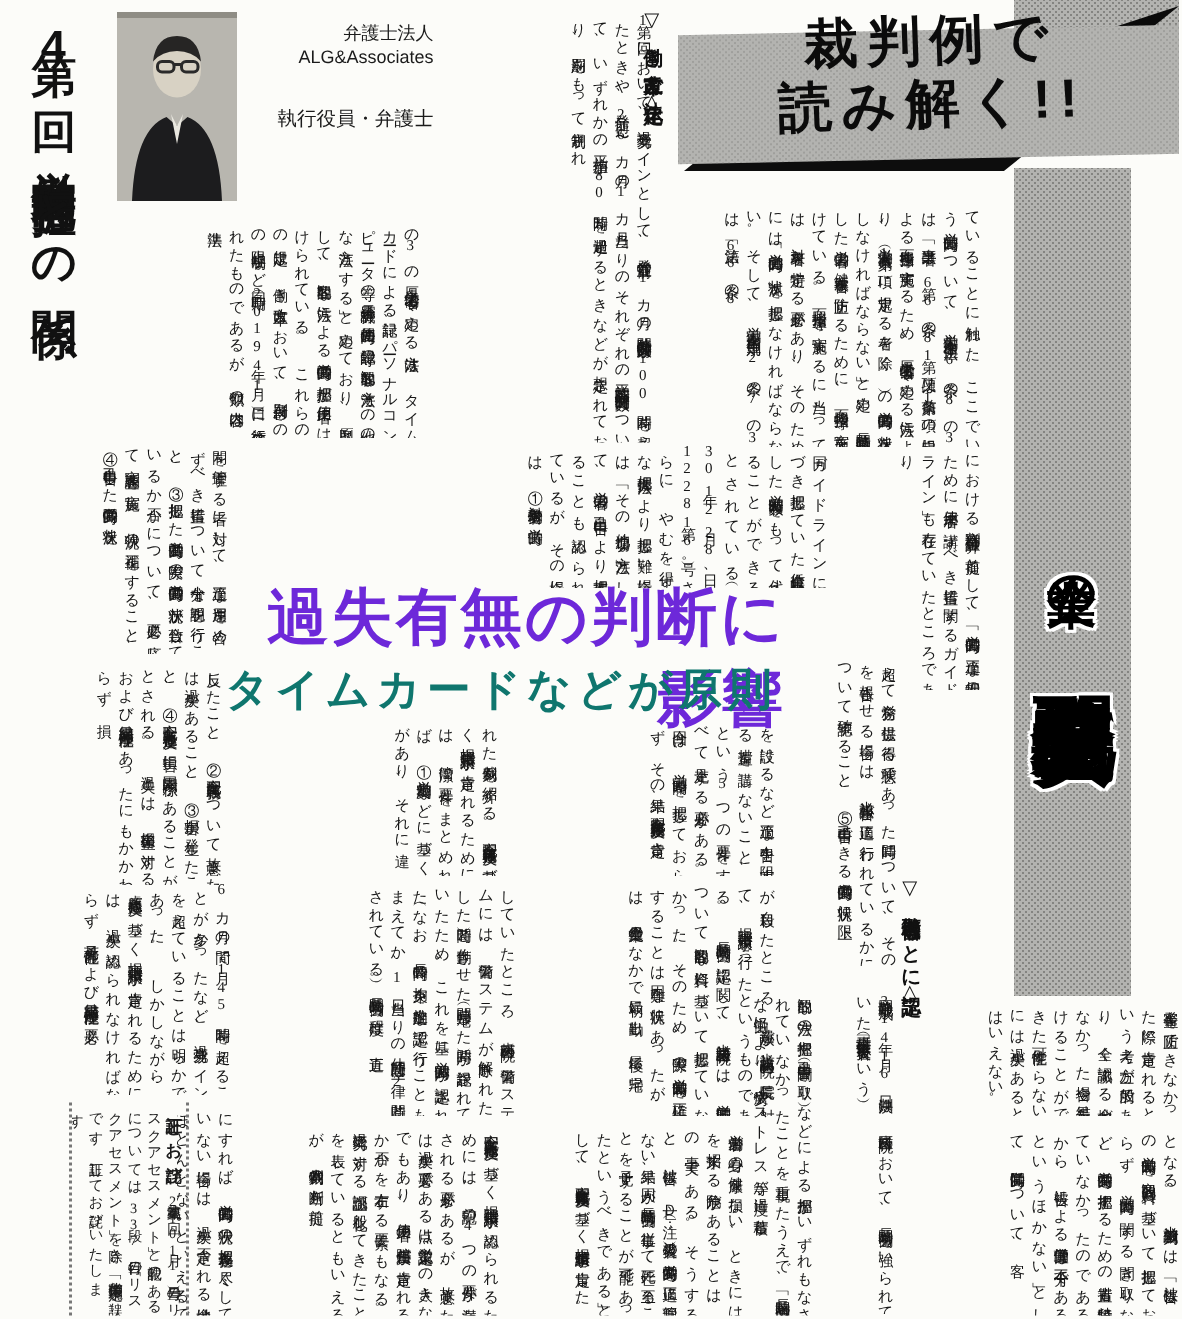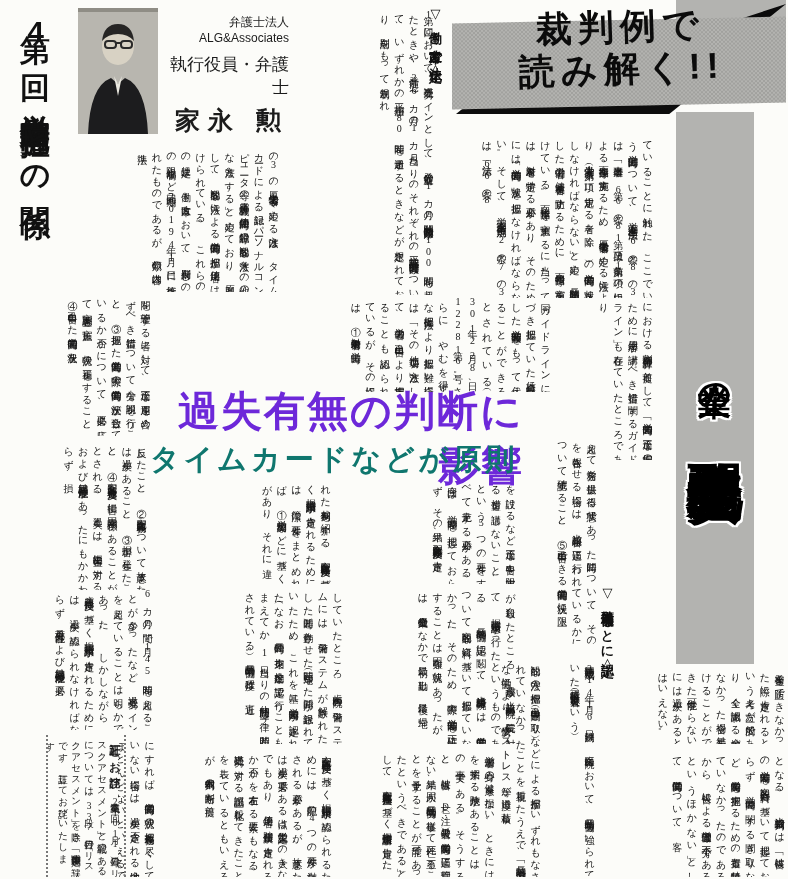--- a/index.html
+++ b/index.html
@@ -27,21 +27,21 @@
                 -2px 0 0 #fff,2px 0 0 #fff,0 -2px 0 #fff,0 2px 0 #fff;
   }
   .series{
     left:14px;top:12px;height:402px;font-weight:bold;font-size:30px;
     letter-spacing:3px;color:#111;
   }
   .series .gap{margin-block-start:16px;display:inline-block}
   .kicker{font-weight:bold;font-size:13px;letter-spacing:1px;color:#111}
   .author-box{left:163px;top:14px;width:126px;text-align:right;line-height:1.35}
   .author-box .small{font-size:12px}
-  .author-box .role{font-size:17px;margin-top:8px}
+  .author-box .role{font-size:13px;margin-top:24px}
   .author-box .name{font-size:25px;font-weight:bold;letter-spacing:8px;margin-top:4px}
   .headline-main{
     left:150px;top:384px;width:374px;text-align:right;
     font-size:41px;font-weight:bold;letter-spacing:2px;color:#6d28d9;
   }
   .headline-sub{
     left:150px;top:440px;width:374px;text-align:left;
     font-size:29px;font-weight:bold;letter-spacing:4px;color:#0f766e;
   }
   .banner-text{
@@ -82,21 +82,20 @@
     <path d="M10 126 Q12 78 33 70 L40 76 L47 70 Q68 78 70 126 Z" fill="#1c1c1e"></path>
     <path d="M36 68 L40 76 L44 68 L40 88 Z" fill="#e9e7df"></path>
     <rect y="0" width="80" height="4" fill="#8f8d85"></rect>
   </svg>
 </div>
 
 <div class="abs author-box gothic">
   <div class="small">弁護士法人</div>
   <div class="small">ALG&amp;Associates</div>
   <div class="role">執行役員・弁護士</div>
-  <div class="name">家永 勲</div>
 </div>
 
 <div class="abs v kicker gothic" style="left:426px;top:6px;height:130px">▽働き方改革で法定化△</div>
 
 <div class="abs" style="left:448px;top:0;width:340px;height:132px">
   <div class="abs halftone" style="left:228px;top:0;width:110px;height:42px"></div>
   <div class="abs" style="left:266px;top:4px;width:72px;height:38px;background:#0a0a0a;clip-path:polygon(0 62%,100% 0,34% 100%)"></div>
   <div class="abs" style="left:8px;top:86px;width:248px;height:28px;background:#0d0d0d;clip-path:polygon(14% 0,100% 0,86% 100%,0 100%)"></div>
   <div class="abs halftone" style="left:4px;top:20px;width:334px;height:86px;transform:skewY(-1.2deg)"></div>
   <div class="abs banner-text gothic" style="left:20px;top:6px">

